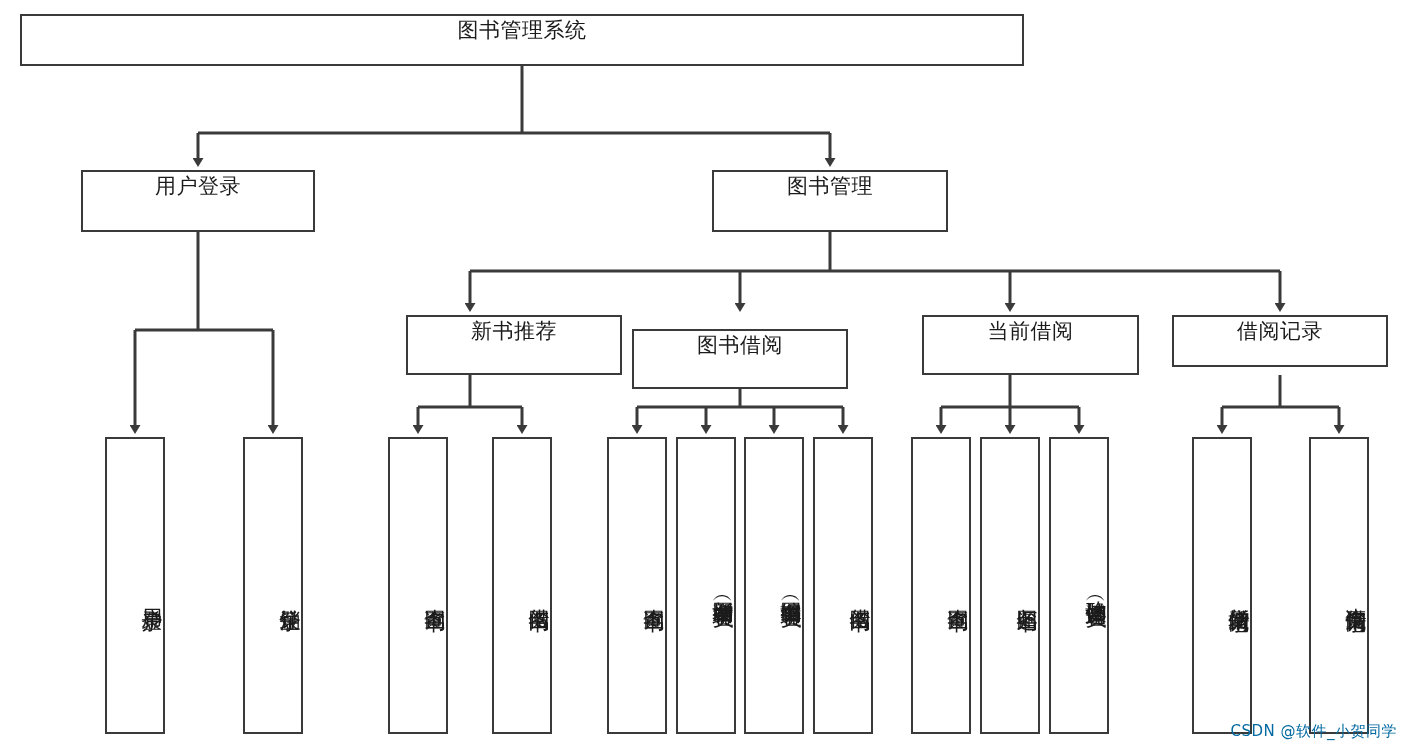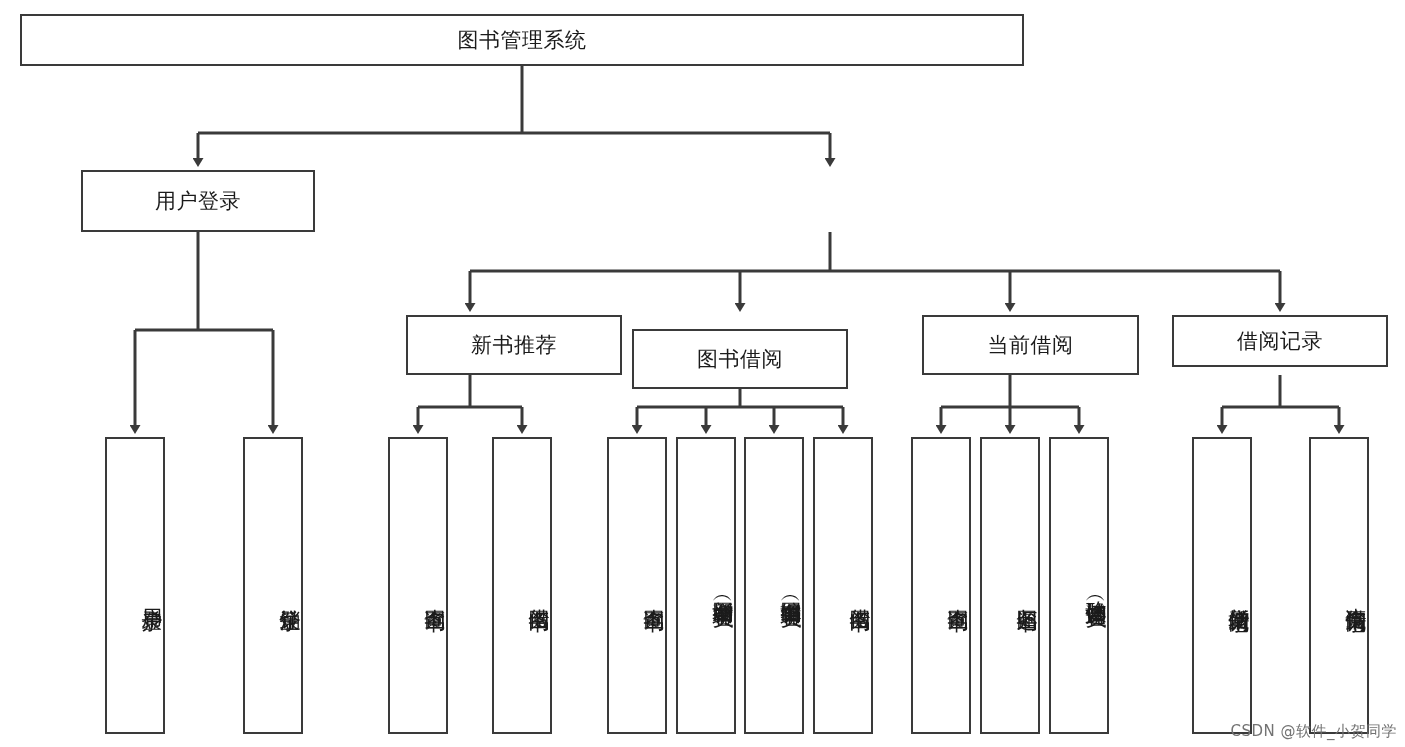--- a/index.html
+++ b/index.html
@@ -24,21 +24,20 @@
     top: 0;
     width: 1405px;
     height: 747px;
   }
   .node {
     position: absolute;
     box-sizing: border-box;
     border: 2px solid #3a3a3a;
     background: #ffffff;
     display: flex;
-    align-items: center;
     justify-content: center;
     color: #1b1b1b;
   }
   .node.horiz {
     font-size: 21px;
     letter-spacing: 0.5px;
   }
   .node.vert {
     writing-mode: vertical-rl;
     text-orientation: upright;
@@ -58,21 +57,21 @@
     padding-top: 6px;
   }
   .node .label {
     display: block;
   }
   #watermark {
     position: absolute;
     right: 8px;
     bottom: 6px;
     font-size: 15px;
-    color: #737373;
+    color: #0369a1;
     letter-spacing: 0.5px;
     white-space: nowrap;
     pointer-events: none;
   }
 </style>
 </head>
 <body>
 
 <div id="diagram-root">
 
@@ -126,20 +125,23 @@
     </g>
   </svg>
 
   <div class="node horiz" style="left:20px; top:14px; width:1004px; height:52px;">
     <span class="label">图书管理系统</span>
   </div>
 
   <div class="node horiz" style="left:81px; top:170px; width:234px; height:62px;">
     <span class="label">用户登录</span>
   </div>
+  <div class="node horiz" style="left:712px; top:170px; width:236px; height:62px;">
+    <span class="label">图书管理</span>
+  </div>
 
   <div class="node horiz" style="left:362px; top:315px; width:216px; height:60px;margin-left:44px;">
     <span class="label">新书推荐</span>
   </div>
   <div class="node horiz" style="left:632px; top:315px; width:216px; height:60px;margin-top:14px;">
     <span class="label">图书借阅</span>
   </div>
   <div class="node horiz" style="left:922px; top:315px; width:217px; height:60px;">
     <span class="label">当前借阅</span>
   </div>

